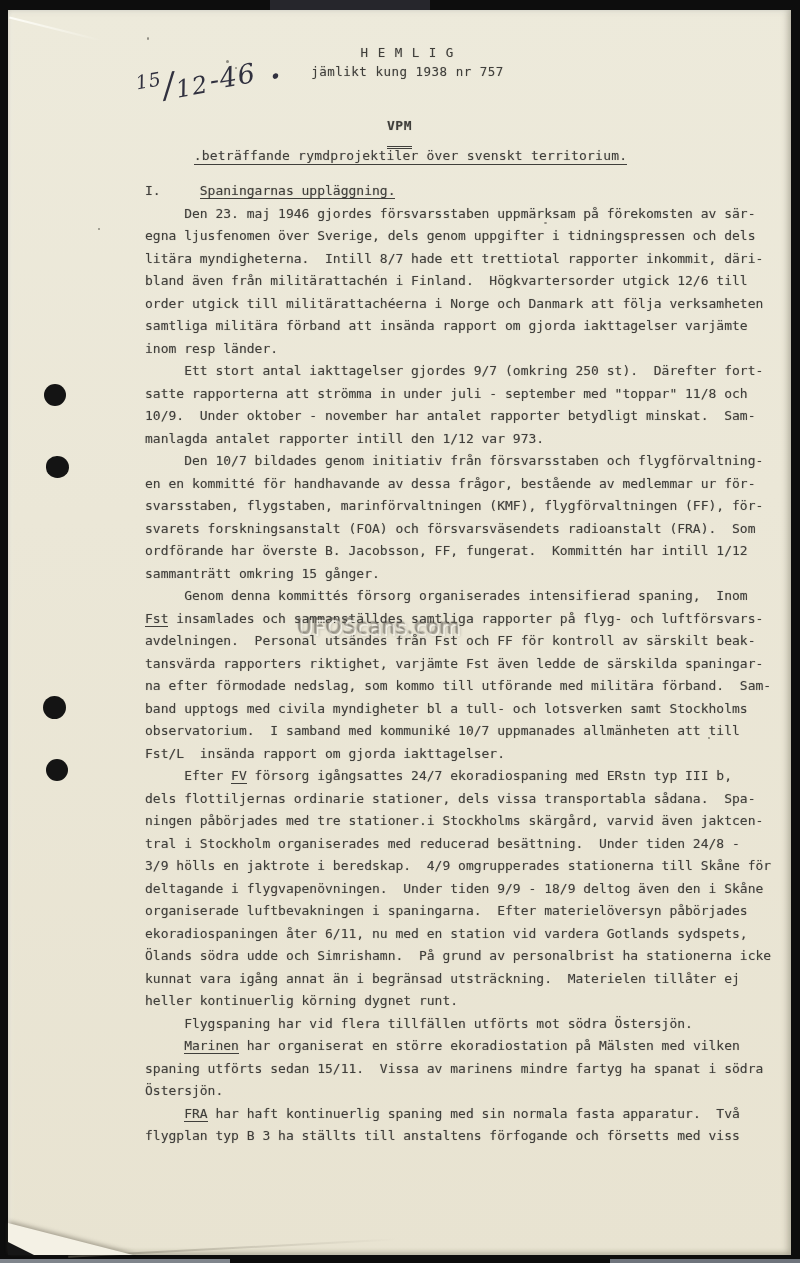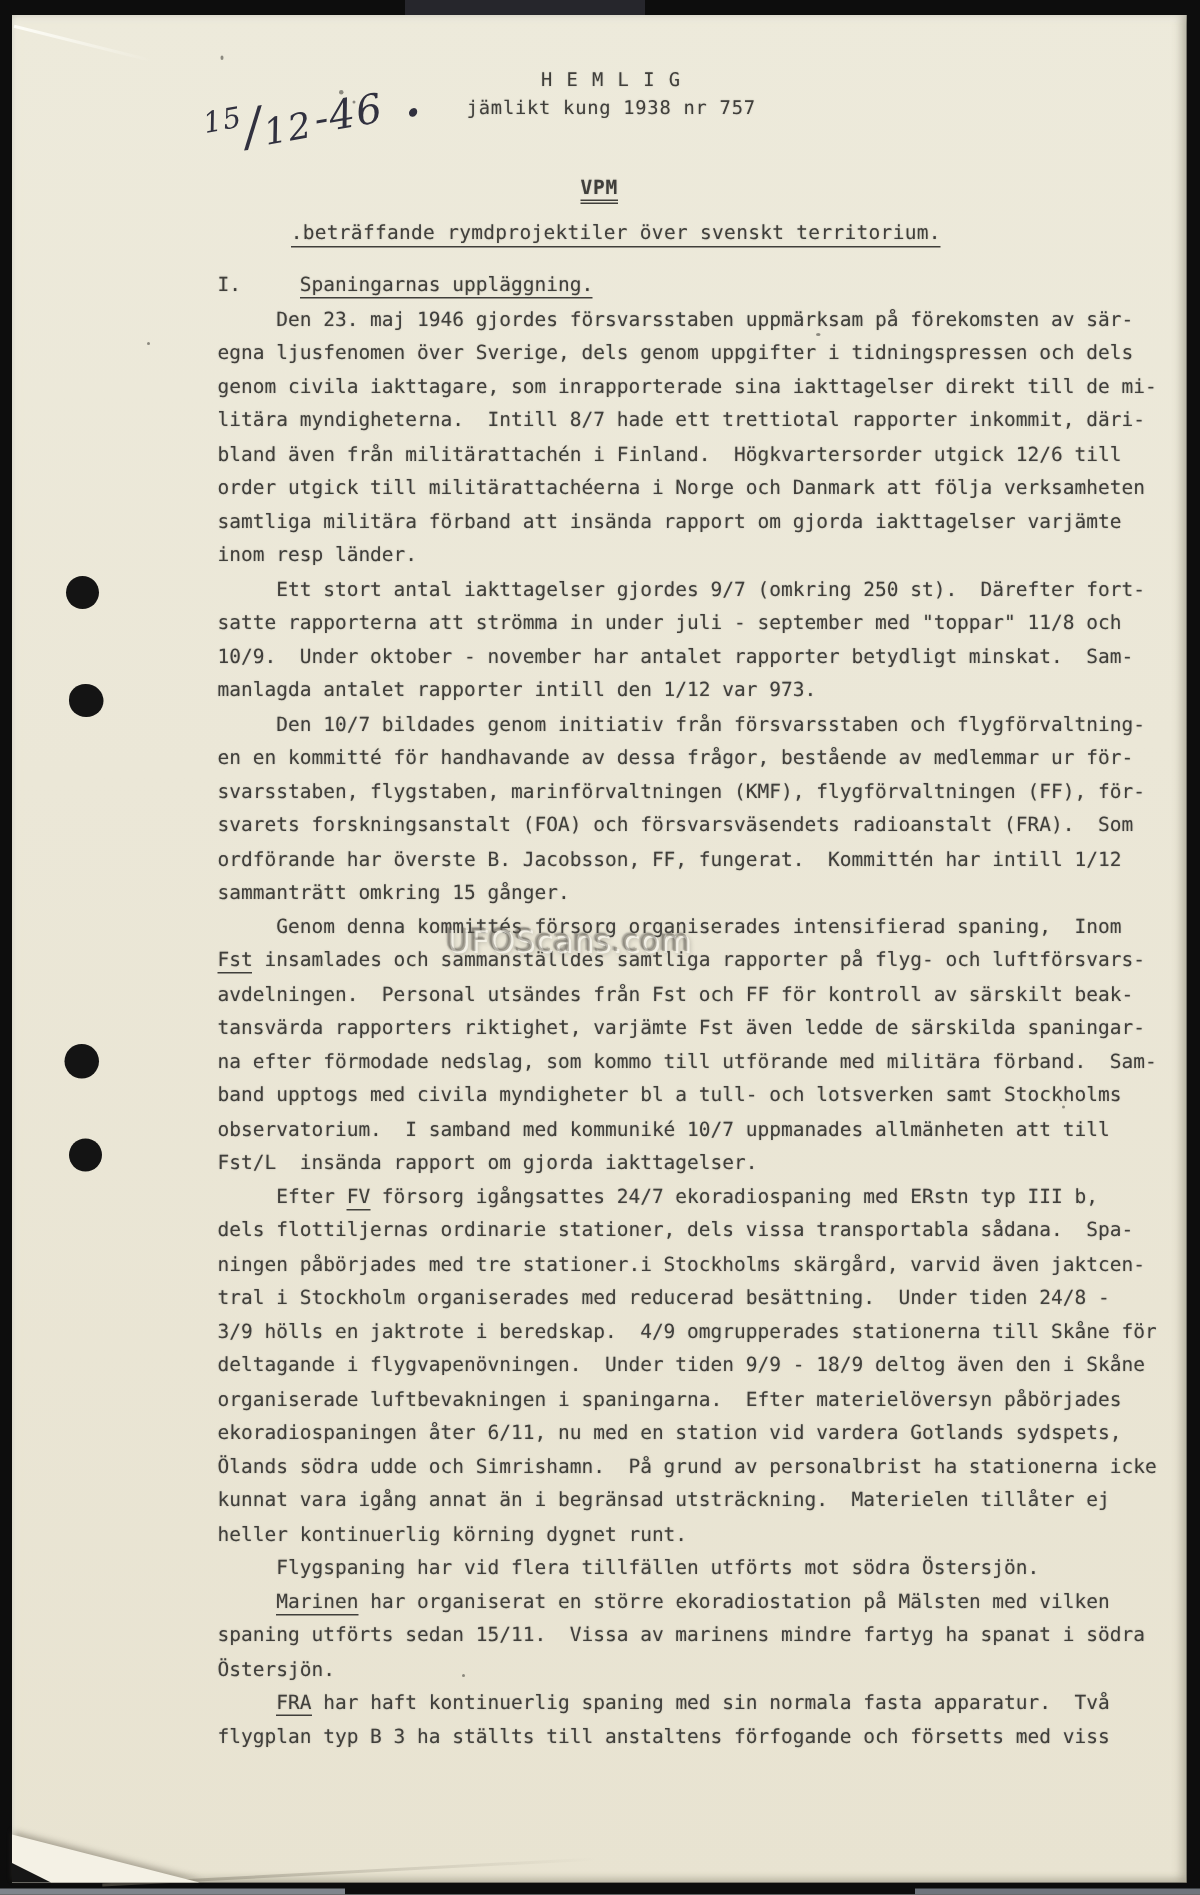--- a/index.html
+++ b/index.html
@@ -56,21 +56,21 @@
   }
   .hemlig { letter-spacing: 1px; }
   .vpm-row {
     position: absolute; left: 0; top: 108px; width: 783px;
     text-align: center; font-size: 13px;
     text-shadow: 0 0 1px rgba(64,63,59,0.35);
   }
   .vpm-row .vpm {
     display: inline-block;
     border-bottom: 3px double #403f3b;
-    padding-bottom: 0px;
+    padding-bottom: 13px;
     font-weight: bold;
     letter-spacing: 0.5px;
   }
   .title-row {
     position: absolute; left: 0; top: 138px; width: 783px;
     padding-left: 22px; box-sizing: border-box;
     text-align: center; font-size: 13px;
     text-shadow: 0 0 1px rgba(64,63,59,0.35);
   }
   .title-row .title {
@@ -186,21 +186,20 @@
       <span class="title">.beträffande rymdprojektiler över svenskt territorium.</span>
     </div>
 
     <div class="body-text">
         <div class="para">
           <div class="line"><span>I.     </span><span class="u">Spaningarnas uppläggning.</span></div>
         </div>
         <div class="para">
           <div class="line"><span>     Den 23. maj 1946 gjordes försvarsstaben uppmärksam på förekomsten av sär-</span></div>
           <div class="line"><span>egna ljusfenomen över Sverige, dels genom uppgifter i tidningspressen och dels</span></div>
-          <div class="line"><span>genom civila iakttagare, som inrapporterade sina iakttagelser direkt till de mi-</span></div>
           <div class="line"><span>litära myndigheterna.  Intill 8/7 hade ett trettiotal rapporter inkommit, däri-</span></div>
           <div class="line"><span>bland även från militärattachén i Finland.  Högkvartersorder utgick 12/6 till</span></div>
           <div class="line"><span>order utgick till militärattachéerna i Norge och Danmark att följa verksamheten</span></div>
           <div class="line"><span>samtliga militära förband att insända rapport om gjorda iakttagelser varjämte</span></div>
           <div class="line"><span>inom resp länder.</span></div>
         </div>
         <div class="para">
           <div class="line"><span>     Ett stort antal iakttagelser gjordes 9/7 (omkring 250 st).  Därefter fort-</span></div>
           <div class="line"><span>satte rapporterna att strömma in under juli - september med "toppar" 11/8 och</span></div>
           <div class="line"><span>10/9.  Under oktober - november har antalet rapporter betydligt minskat.  Sam-</span></div>

